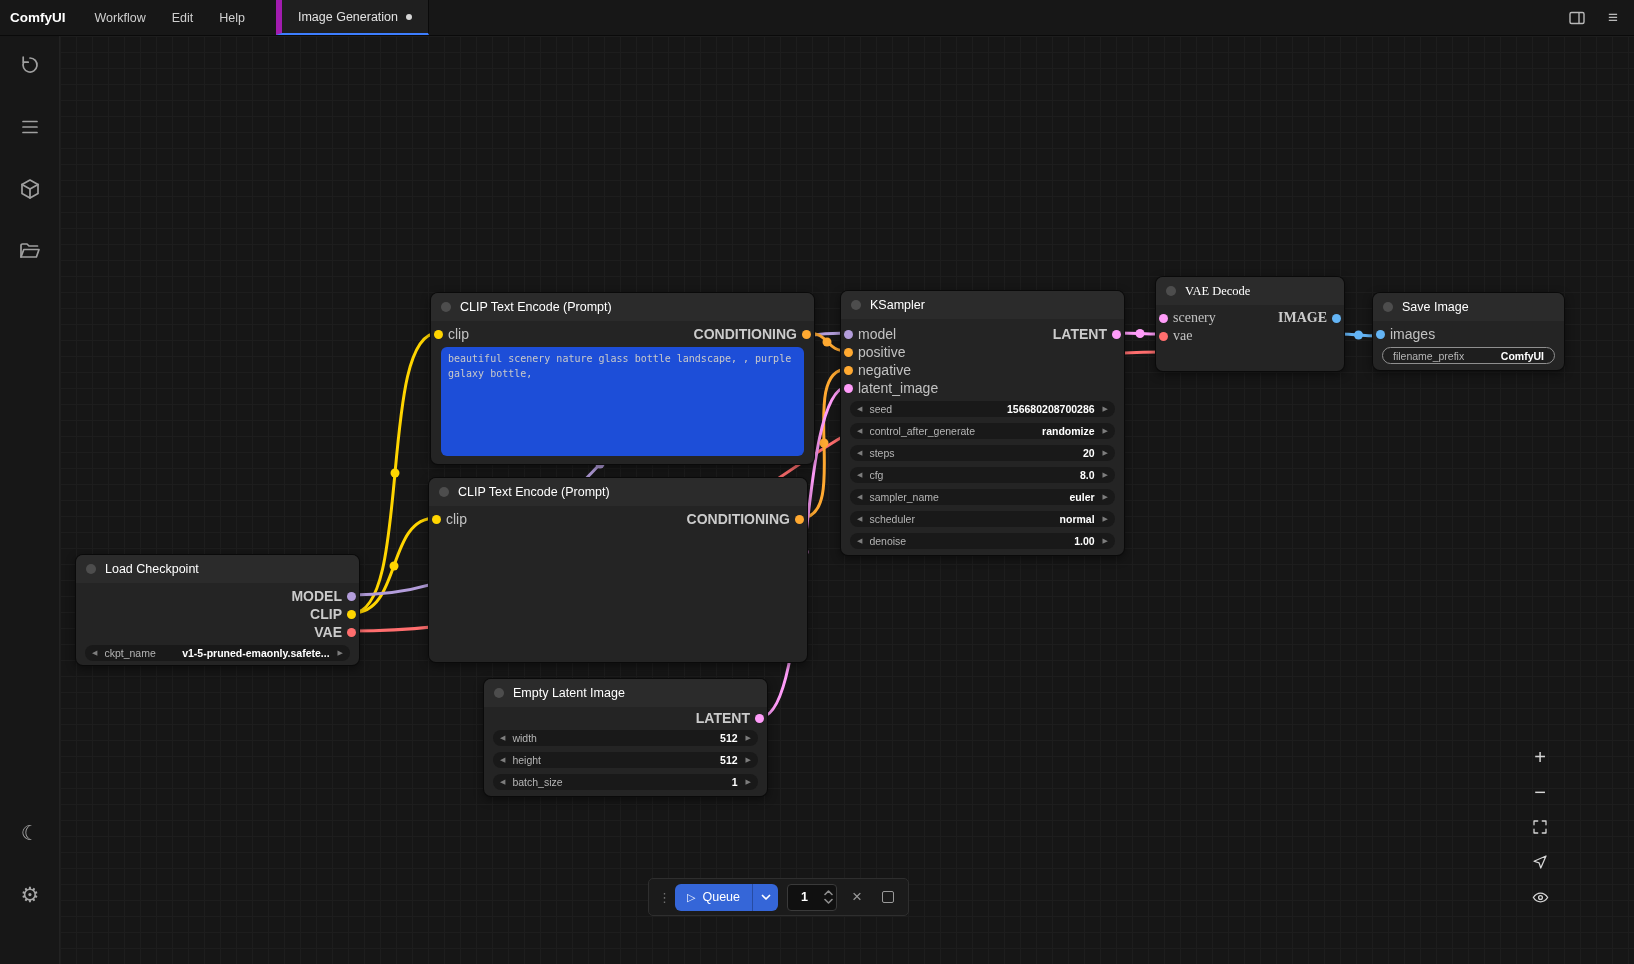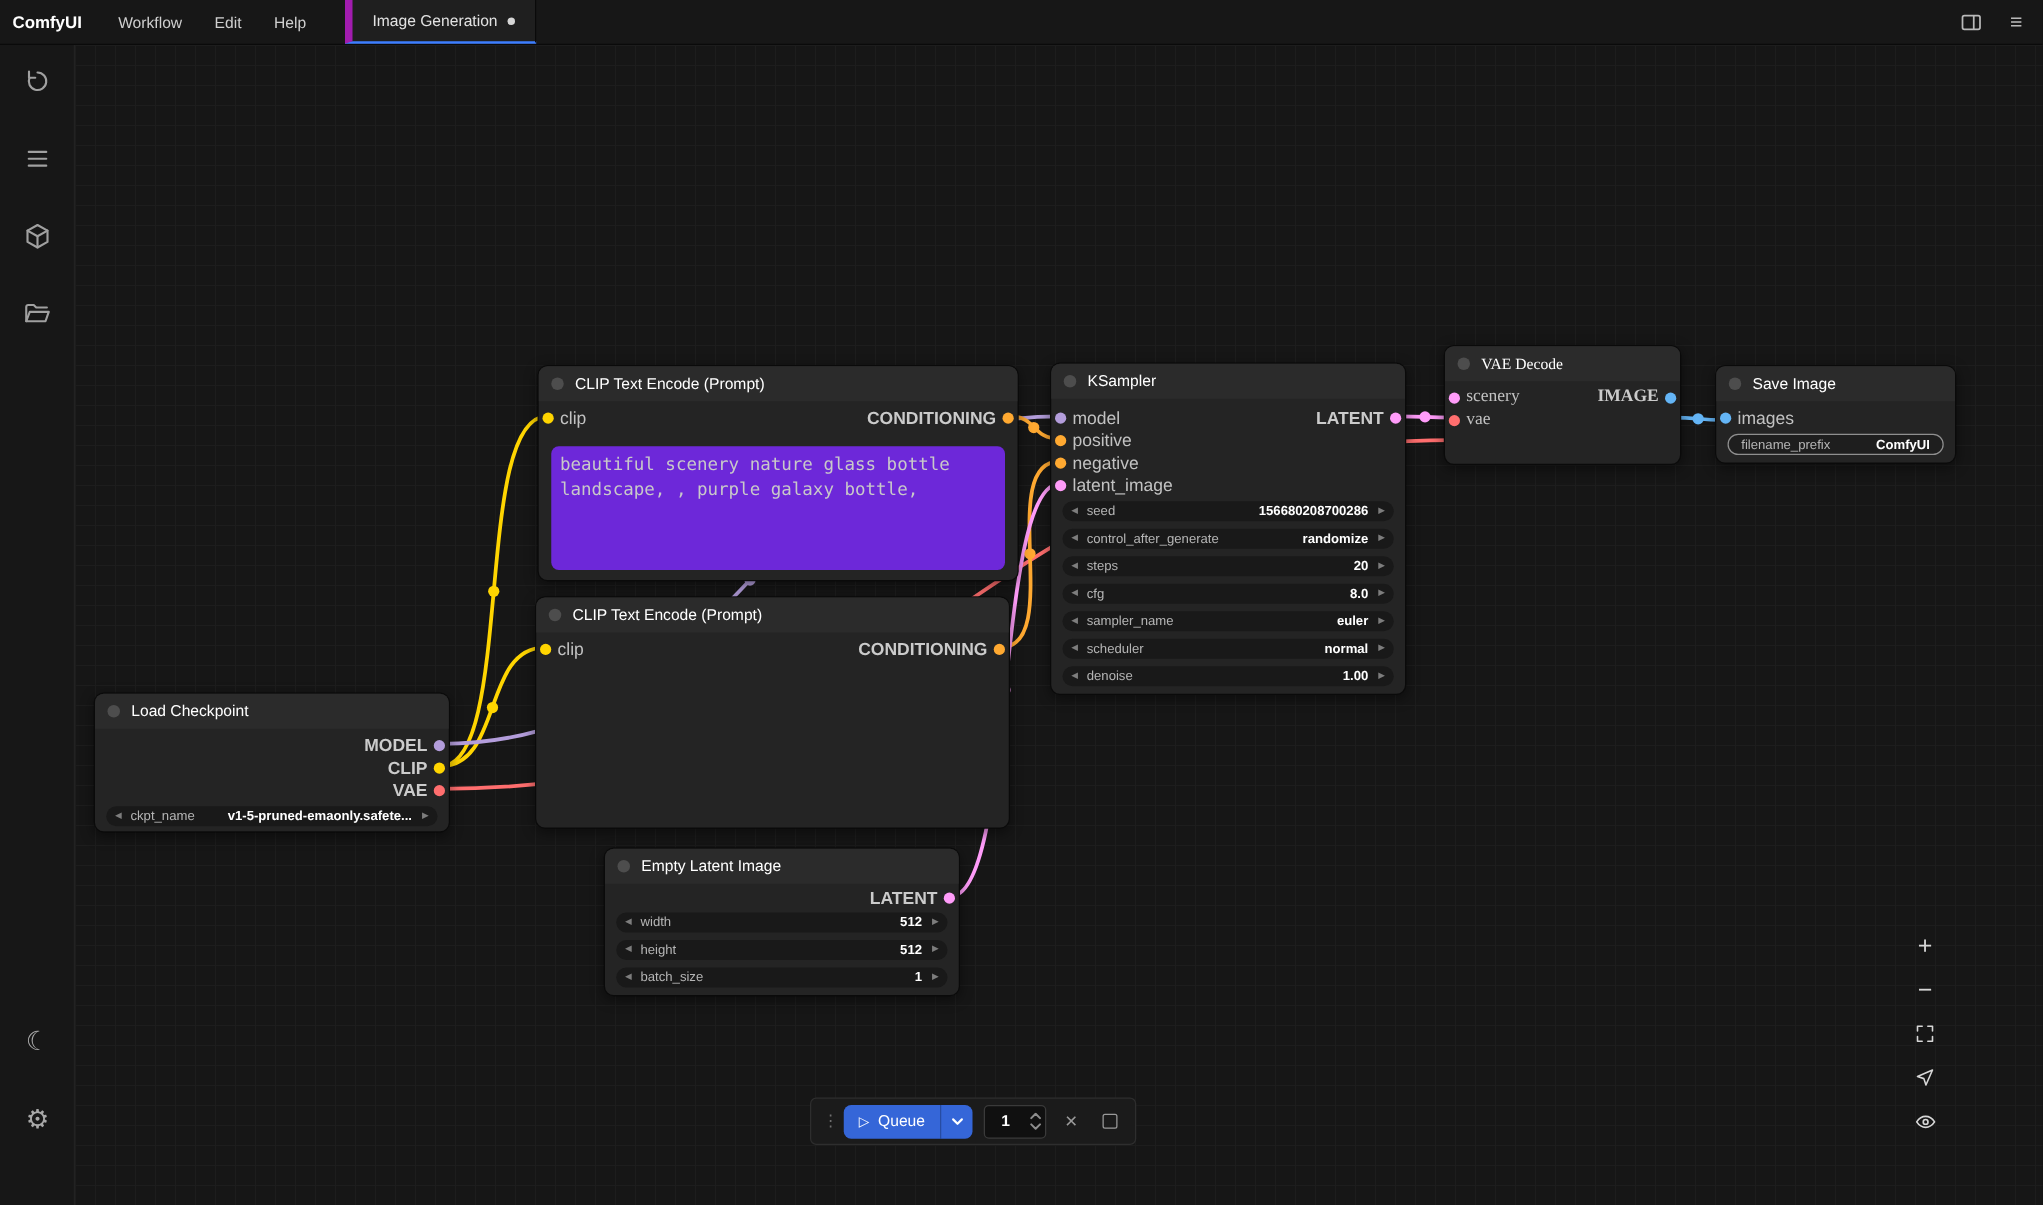--- a/index.html
+++ b/index.html
@@ -53,22 +53,22 @@
   .c-cond{background:#FFA931} .c-latent{background:#FF9CF9} .c-image{background:#64B5F6}
   .widgets { display:flex; flex-direction:column; gap:6px; margin-top:4px; padding:0 9px; }
   .widget { height:16px; background:#191919; border-radius:8px; display:flex; align-items:center;
     padding:0 7px; font-size:10.5px; color:#b5b5b5; }
   .warr { font-size:7px; color:#7d7d7d; line-height:16px; }
   .wname { margin-left:7px; flex:1; white-space:nowrap; overflow:hidden; }
   .wval { margin-right:8px; color:#ffffff; font-weight:bold; white-space:nowrap; }
   .widget-text { height:17px; background:#1e1e1e; border:1px solid #8f8f8f; border-radius:9px; display:flex;
     align-items:center; justify-content:space-between; padding:0 10px; font-size:10.5px; color:#b5b5b5; }
   .widget-text .wval { margin-right:0; }
-  .node-textarea { flex:1; margin:14px 10px 8px; background:#6d28d9; border-radius:6px; padding:5px 7px;
-    font-family:"DejaVu Sans Mono","Liberation Mono",monospace; font-size:14px; color:#c9c9c9; line-height:1.45;
+  .node-textarea { flex:1; margin:4px 10px 8px; background:#1d4ed8; border-radius:6px; padding:5px 7px;
+    font-family:"DejaVu Sans Mono","Liberation Mono",monospace; font-size:10px; color:#c9c9c9; line-height:1.45;
     overflow:hidden; }
 
   
   .queue-bar { position:absolute; left:588px; top:842px; height:38px; z-index:5; background:#1b1b1b;
     border:1px solid #2e2e2e; border-radius:5px; display:flex; align-items:center; gap:9px; padding:0 9px; }
   .drag-handle { color:#6f6f6f; font-size:13px; letter-spacing:-1px; width:8px; text-align:center; }
   .queue-btn { height:27px; display:flex; align-items:stretch; border-radius:6px; overflow:hidden; background:#3566d8; }
   .queue-btn-main { display:flex; align-items:center; gap:7px; padding:0 12px; color:#fff; font-size:12.5px; }
   .queue-btn-arrow { width:26px; display:flex; align-items:center; justify-content:center; border-left:1px solid rgba(0,0,0,0.25); }
   .play-glyph { font-size:11px; color:#fff; }

